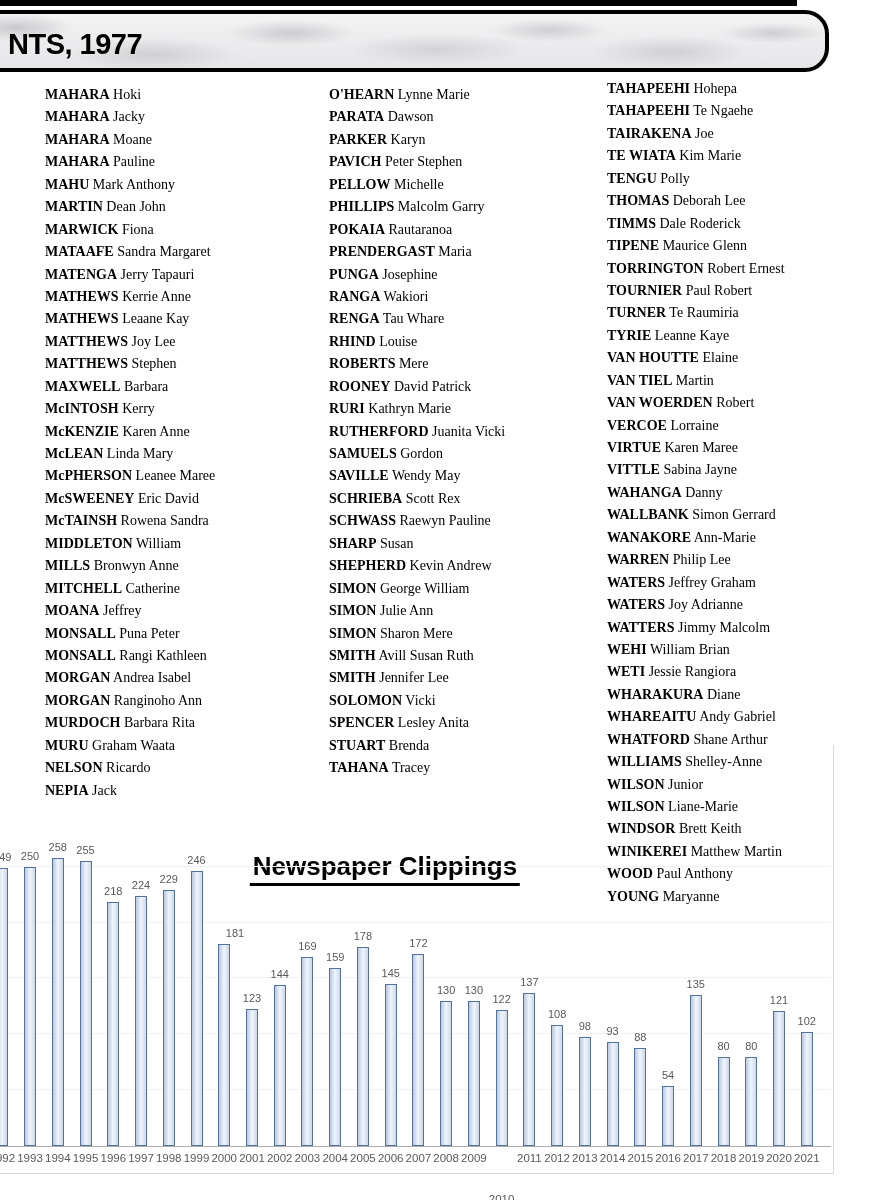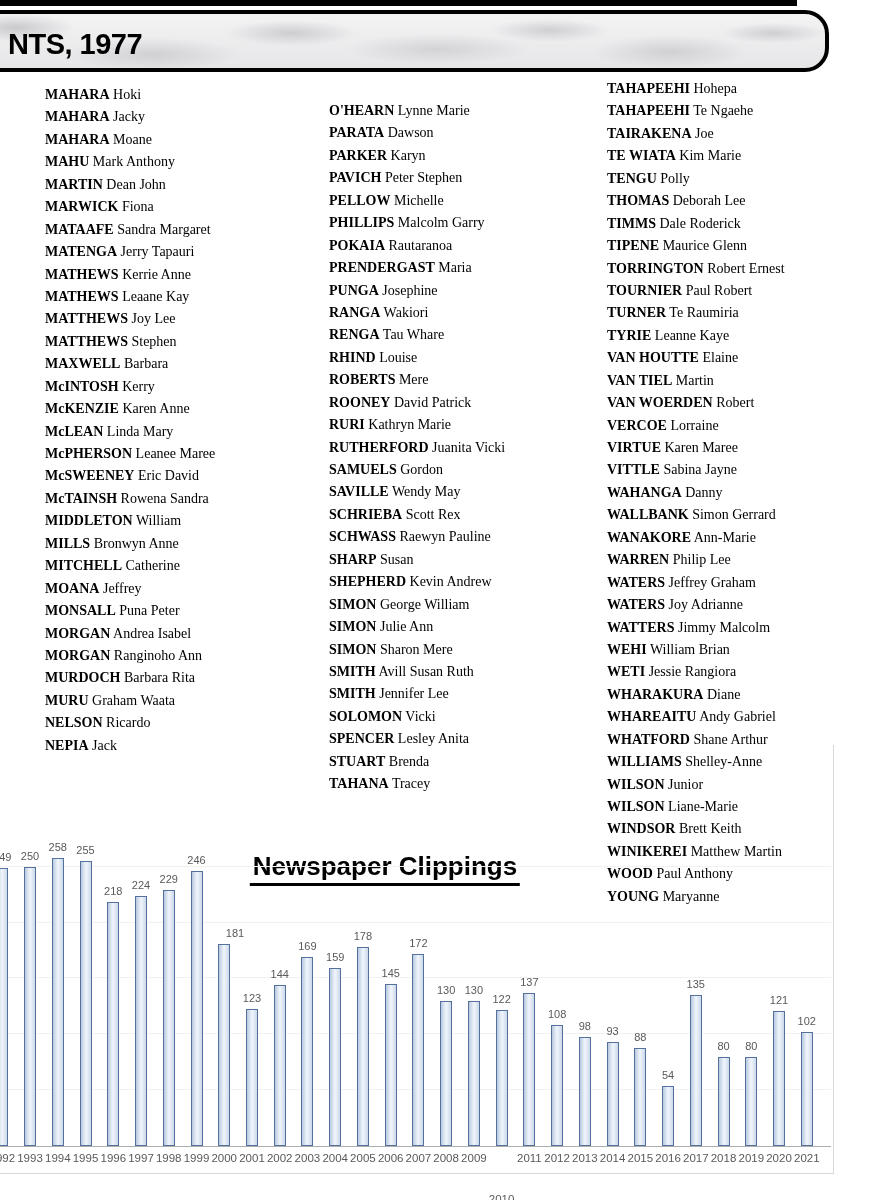--- a/index.html
+++ b/index.html
@@ -21,21 +21,21 @@
             radial-gradient(ellipse 120px 26px at 82% 70%, rgba(150,150,158,0.30), transparent 65%),
             radial-gradient(ellipse 80px 16px at 94% 35%, rgba(140,140,150,0.32), transparent 65%),
             linear-gradient(180deg,#f3f3f4,#e6e6e8);}
   .banner-title{position:absolute;left:44px;top:14px;
           font-family:"Liberation Sans",sans-serif;font-weight:bold;font-size:29px;
           letter-spacing:-0.5px;color:#000;}
 
   
   .col{position:absolute;font-size:14px;color:#000;}
   .col1{left:45px;top:84px;width:275px;}
-  .col2{left:329px;top:84px;width:268px;margin-top:16px;}
+  .col2{left:329px;top:84px;width:268px;}
   .col3{left:607px;top:78px;width:278px;}
   .name-row{height:22.45px;line-height:22.45px;white-space:nowrap;}
   .surname{font-weight:bold;}
 
   
   .chart{position:absolute;left:0;top:745px;width:833px;height:428px;box-sizing:content-box;
          border-right:1px solid #d9d9d9;border-bottom:1px solid #d9d9d9;
          font-family:"Liberation Sans",sans-serif;}
   .chart-title{position:absolute;left:385px;top:106px;transform:translateX(-50%);
          font-weight:bold;font-size:26px;color:#000;border-bottom:3px solid #000;
@@ -61,20 +61,21 @@
 
   <div class="banner">
     <span class="banner-title">NTS, 1977</span>
   </div>
 
   <div>
     <div class="col col1" id="col1">
         <div class="name-row"><span class="surname">MAHARA</span><span> Hoki</span></div>
         <div class="name-row"><span class="surname">MAHARA</span><span> Jacky</span></div>
         <div class="name-row"><span class="surname">MAHARA</span><span> Moane</span></div>
+        <div class="name-row"><span class="surname">MAHARA</span><span> Pauline</span></div>
         <div class="name-row"><span class="surname">MAHU</span><span> Mark Anthony</span></div>
         <div class="name-row"><span class="surname">MARTIN</span><span> Dean John</span></div>
         <div class="name-row"><span class="surname">MARWICK</span><span> Fiona</span></div>
         <div class="name-row"><span class="surname">MATAAFE</span><span> Sandra Margaret</span></div>
         <div class="name-row"><span class="surname">MATENGA</span><span> Jerry Tapauri</span></div>
         <div class="name-row"><span class="surname">MATHEWS</span><span> Kerrie Anne</span></div>
         <div class="name-row"><span class="surname">MATHEWS</span><span> Leaane Kay</span></div>
         <div class="name-row"><span class="surname">MATTHEWS</span><span> Joy Lee</span></div>
         <div class="name-row"><span class="surname">MATTHEWS</span><span> Stephen</span></div>
         <div class="name-row"><span class="surname">MAXWELL</span><span> Barbara</span></div>
@@ -82,20 +83,21 @@
         <div class="name-row"><span class="surname">McKENZIE</span><span> Karen Anne</span></div>
         <div class="name-row"><span class="surname">McLEAN</span><span> Linda Mary</span></div>
         <div class="name-row"><span class="surname">McPHERSON</span><span> Leanee Maree</span></div>
         <div class="name-row"><span class="surname">McSWEENEY</span><span> Eric David</span></div>
         <div class="name-row"><span class="surname">McTAINSH</span><span> Rowena Sandra</span></div>
         <div class="name-row"><span class="surname">MIDDLETON</span><span> William</span></div>
         <div class="name-row"><span class="surname">MILLS</span><span> Bronwyn Anne</span></div>
         <div class="name-row"><span class="surname">MITCHELL</span><span> Catherine</span></div>
         <div class="name-row"><span class="surname">MOANA</span><span> Jeffrey</span></div>
         <div class="name-row"><span class="surname">MONSALL</span><span> Puna Peter</span></div>
+        <div class="name-row"><span class="surname">MONSALL</span><span> Rangi Kathleen</span></div>
         <div class="name-row"><span class="surname">MORGAN</span><span> Andrea Isabel</span></div>
         <div class="name-row"><span class="surname">MORGAN</span><span> Ranginoho Ann</span></div>
         <div class="name-row"><span class="surname">MURDOCH</span><span> Barbara Rita</span></div>
         <div class="name-row"><span class="surname">MURU</span><span> Graham Waata</span></div>
         <div class="name-row"><span class="surname">NELSON</span><span> Ricardo</span></div>
         <div class="name-row"><span class="surname">NEPIA</span><span> Jack</span></div>
       </div>
     <div class="col col2" id="col2">
         <div class="name-row"><span class="surname">O'HEARN</span><span> Lynne Marie</span></div>
         <div class="name-row"><span class="surname">PARATA</span><span> Dawson</span></div>

